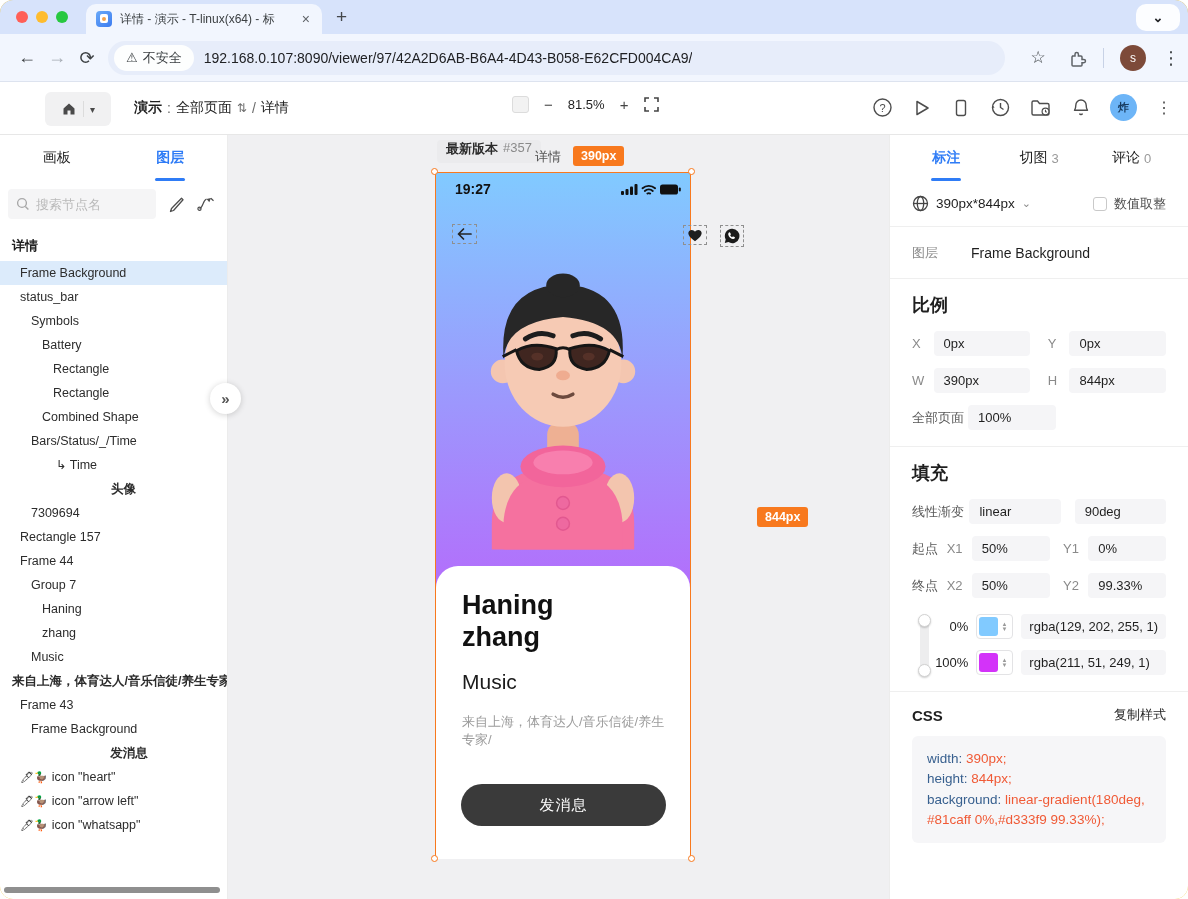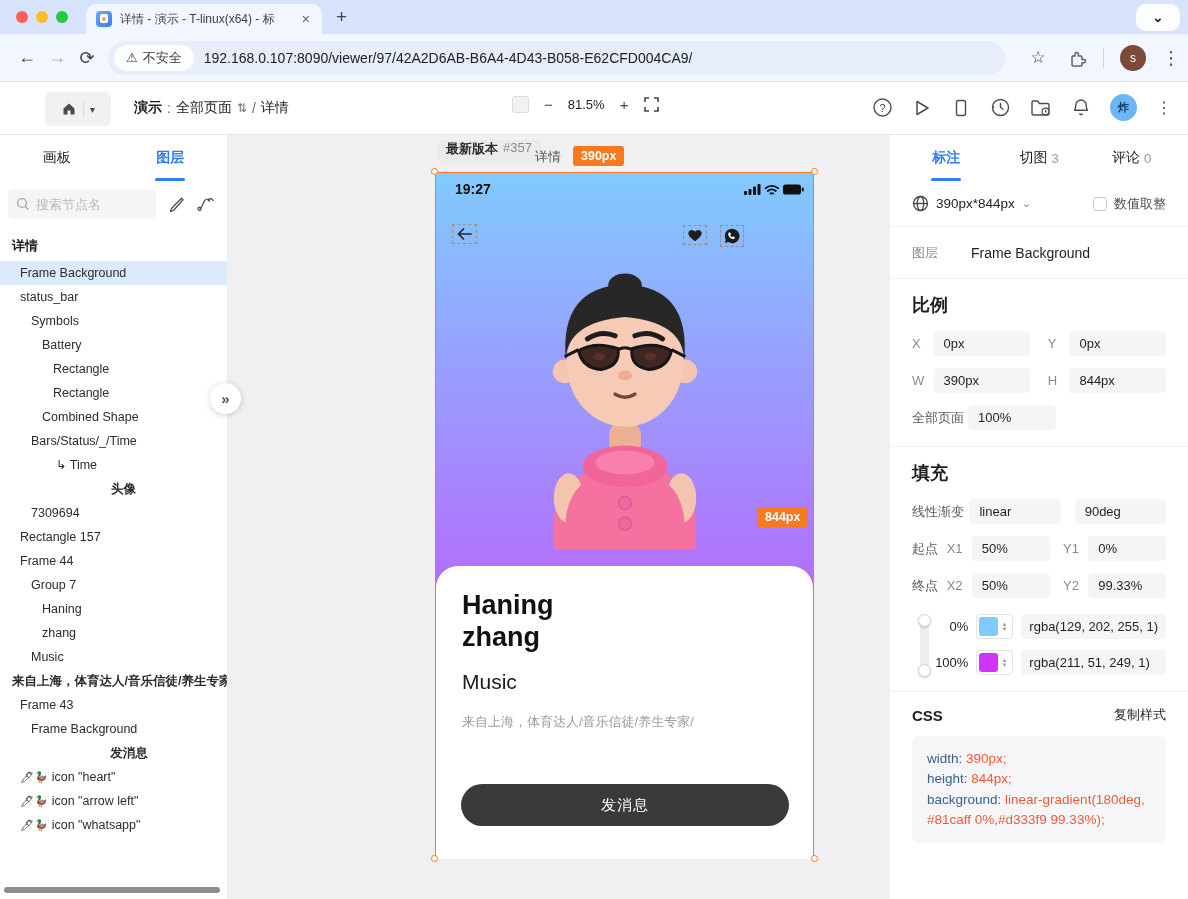--- a/index.html
+++ b/index.html
@@ -1,17 +1,17 @@
 <!DOCTYPE html>
 <html><head>
 <meta charset="utf-8">
 <style>
   * { margin:0; padding:0; box-sizing:border-box; }
   html,body { font-family:"Liberation Sans", sans-serif; }
-  #app { position:relative; width:1188px; height:899px; background:#eab308; overflow:hidden; }
+  #app { position:relative; width:1188px; height:899px; background:#eab308; overflow:hidden;border-radius:13px; }
 
   
   .tabstrip { position:absolute; left:0; top:0; width:1188px; height:34px; background:#d7e3fb; display:flex; align-items:flex-end; }
   .lights { display:flex; gap:8px; align-items:center; height:34px; padding:0 18px 0 16px; }
   .light { width:12px; height:12px; border-radius:50%; }
   .light.r { background:#ff5f57; } .light.y { background:#febc2e; } .light.g { background:#27c840; }
   .tab { width:236px; height:30px; background:#f2f6fe; border-radius:10px 10px 0 0; display:flex; align-items:center; gap:8px; padding:0 10px; }
   .favicon { width:16px; height:16px; border-radius:4px; background:linear-gradient(140deg,#6aa9f8,#3c7cf0); position:relative; flex:none; }
   .favicon::after { content:""; position:absolute; left:4px; top:3px; width:8px; height:9px; border-radius:2px; background:#fff; }
   .favicon::before { content:""; position:absolute; left:6px; top:6px; width:4px; height:4px; border-radius:50%; background:#f5a24b; z-index:1; }
@@ -68,21 +68,21 @@
   .hscroll { position:absolute; left:4px; bottom:6px; width:216px; height:6px; border-radius:3px; background:#8f8f8f; }
 
   
   .verpill { position:absolute; left:209px; top:5px; height:23px; background:#ebebed; border-radius:4px; display:flex; gap:5px; padding:0 9px; font-size:13px; }
   .verpill .vb { font-weight:700; color:#2b2b2b; }
   .verpill .vn { color:#8a8a8a; }
   .framelabel { position:absolute; left:307px; top:13px; font-size:13px; color:#555; }
   .szbadge { position:absolute; background:#f8791e; color:#fff; font-size:12.5px; font-weight:600; border-radius:3px; padding:3px 8px; z-index:4; }
   .szbadge.w { left:345px; top:11px; }
   .szbadge.h { left:529px; top:372px; }
-  .frame { position:absolute; left:207px; top:37px; width:379px; height:686px; border:1.5px solid #f8791e; }
+  .frame { position:absolute; left:207px; top:37px; width:256px; height:686px; border:1.5px solid #f8791e; }
   .handle { position:absolute; width:7px; height:7px; background:#fff; border:1.5px solid #f8791e; border-radius:50%; z-index:3; }
   .handle.tl { left:-5px; top:-5px; } .handle.tr { right:-5px; top:-5px; }
   .handle.bl { left:-5px; bottom:-5px; } .handle.br { right:-5px; bottom:-5px; }
   .statusbar { position:absolute; left:0; top:0; width:100%; height:30px; }
   .sbtime { position:absolute; left:19px; top:8px; font-size:14px; font-weight:700; color:#121212; }
   .sbicons { position:absolute; right:9px; top:10px; }
   .navrow-ic { position:absolute; border:1px dashed #8f8f8f; padding:2px 3px; display:flex; align-items:center; justify-content:center; }
   .ic-back { left:16px; top:51px; }
   .ic-heart { left:247px; top:52px; }
   .ic-wa { left:284px; top:52px; }

